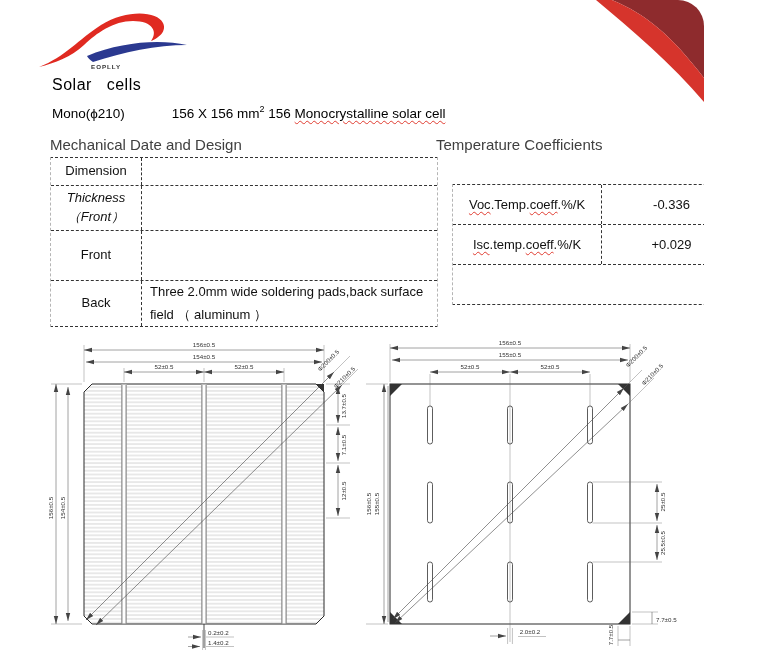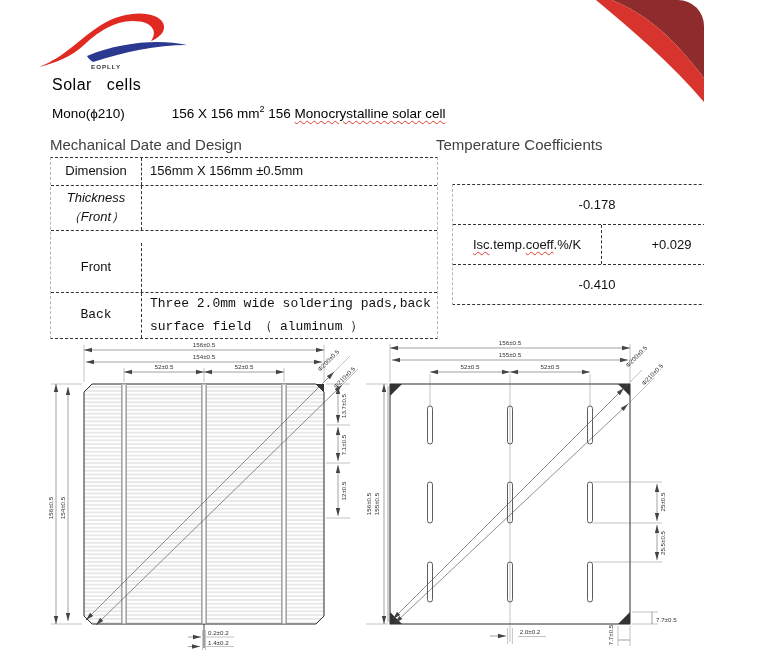--- a/index.html
+++ b/index.html
@@ -27,22 +27,22 @@
             border-left:1px dashed #b5b5b5; border-right:1px dashed #b5b5b5;
             font-size:13px; }
   .mrow { display:flex; border-bottom:1px dashed #333; }
   .mrow:last-child { border-bottom:none; }
   .mlabel { width:90px; flex:0 0 90px; border-right:1px dashed #333;
             display:flex; flex-direction:column; align-items:center; justify-content:center;
             text-align:center; line-height:1.45; }
   .mvalue { flex:1; display:flex; align-items:center; padding:4px 2px 4px 8px; line-height:1.7; }
   .r-dim   { height:27px; }
   .r-thick { height:44px;font-style:italic; }
-  .r-front { height:49px;margin-top:12px; }
-  .r-back  { height:45px;font-family:Liberation Mono, monospace; }
+  .r-front { height:49px; }
+  .r-back  { height:45px; }
 
   
   .ttable { position:absolute; left:452px; top:184px; width:288px;
             border-top:1px dashed #333; border-bottom:1px dashed #333;
             border-left:1px dashed #b5b5b5; border-right:1px dashed #b5b5b5;
             font-size:13px; }
   .trow { display:flex; height:39px; border-bottom:1px dashed #333; }
   .trow:last-child { border-bottom:none; }
   .tlabel { flex:0 0 148px; border-right:1px dashed #333;
             display:flex; align-items:center; justify-content:center; }
@@ -77,49 +77,50 @@
     <span class="model">Mono(ϕ210)</span>
     <span>156 X 156 mm</span><sup>2</sup><span> 156 </span><span class="wavy">Monocrystalline solar cell</span>
   </div>
 
   <div class="sec-head left">Mechanical Date and Design</div>
   <div class="sec-head right">Temperature Coefficients</div>
 
   <div class="mtable">
     <div class="mrow r-dim">
       <div class="mlabel">Dimension</div>
-      <div class="mvalue">156mm X 156mm  ±0.5mm</div>
     </div>
     <div class="mrow r-thick">
       <div class="mlabel">
         <span>Thickness</span>
         <span>（Front）</span>
       </div>
     </div>
     <div class="mrow r-front">
       <div class="mlabel">Front</div>
     </div>
     <div class="mrow r-back">
       <div class="mlabel">Back</div>
       <div class="mvalue">Three 2.0mm wide soldering pads,back surface field （ aluminum ）</div>
     </div>
   </div>
 
   <div class="ttable">
     <div class="trow">
-      <div class="tvalue">-0.178</div>
+      <div class="tlabel">
+        <span><span class="wavy">Voc</span><span>.Temp.</span><span class="wavy">coeff</span><span>.%/K</span></span>
+      </div>
+      <div class="tvalue">-0.336</div>
     </div>
     <div class="trow">
       <div class="tlabel">
         <span><span class="wavy">Isc</span><span>.temp.</span><span class="wavy">coeff</span><span>.%/K</span></span>
       </div>
       <div class="tvalue">+0.029</div>
     </div>
     <div class="trow">
-      <div class="tvalue">-0.410</div>
     </div>
   </div>
 
   <svg class="draw-front" width="345" height="325" viewBox="0 0 345 325">
     <defs>
       <pattern id="fing" width="6" height="3.8" patternUnits="userSpaceOnUse">
         <line x1="0" y1="1.9" x2="6" y2="1.9" stroke="#9a9a9a" stroke-width="0.45"></line>
       </pattern>
       <marker id="ar1" markerWidth="9" markerHeight="6" refX="8" refY="3" orient="auto-start-reverse" markerUnits="userSpaceOnUse">
         <path d="M0,0.8 L8,3 L0,5.2 Z" fill="#444"></path>

